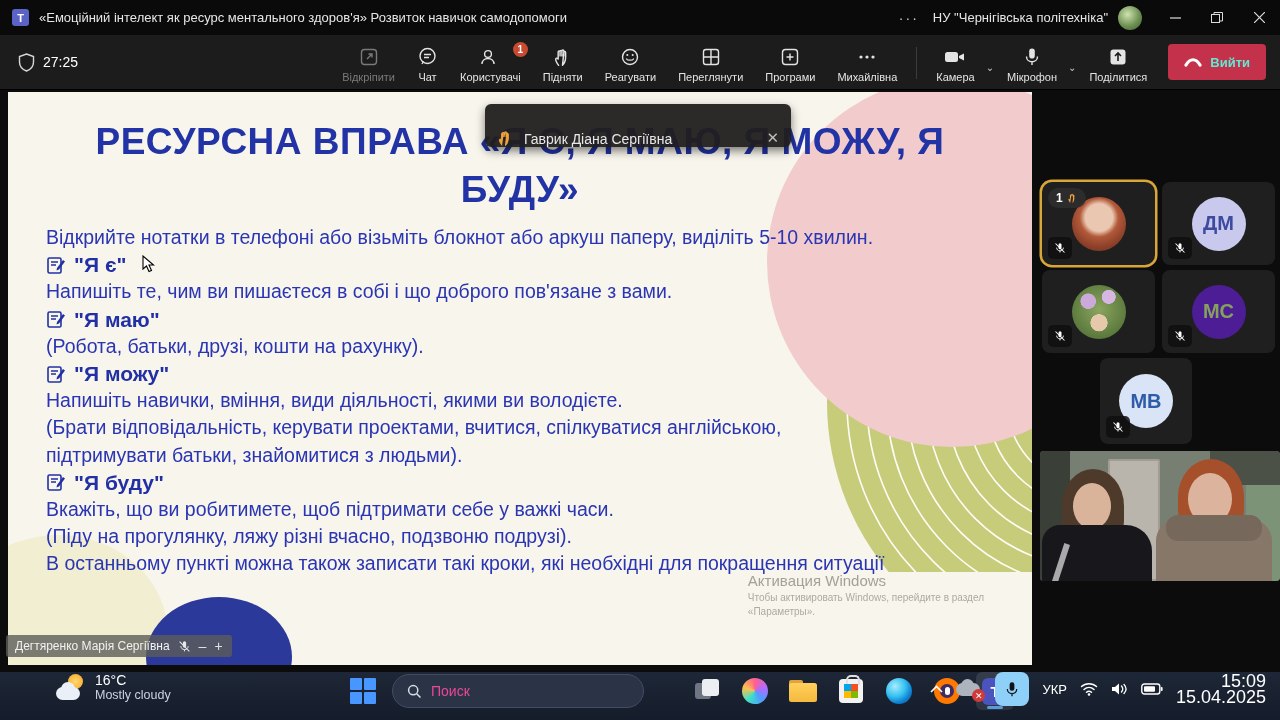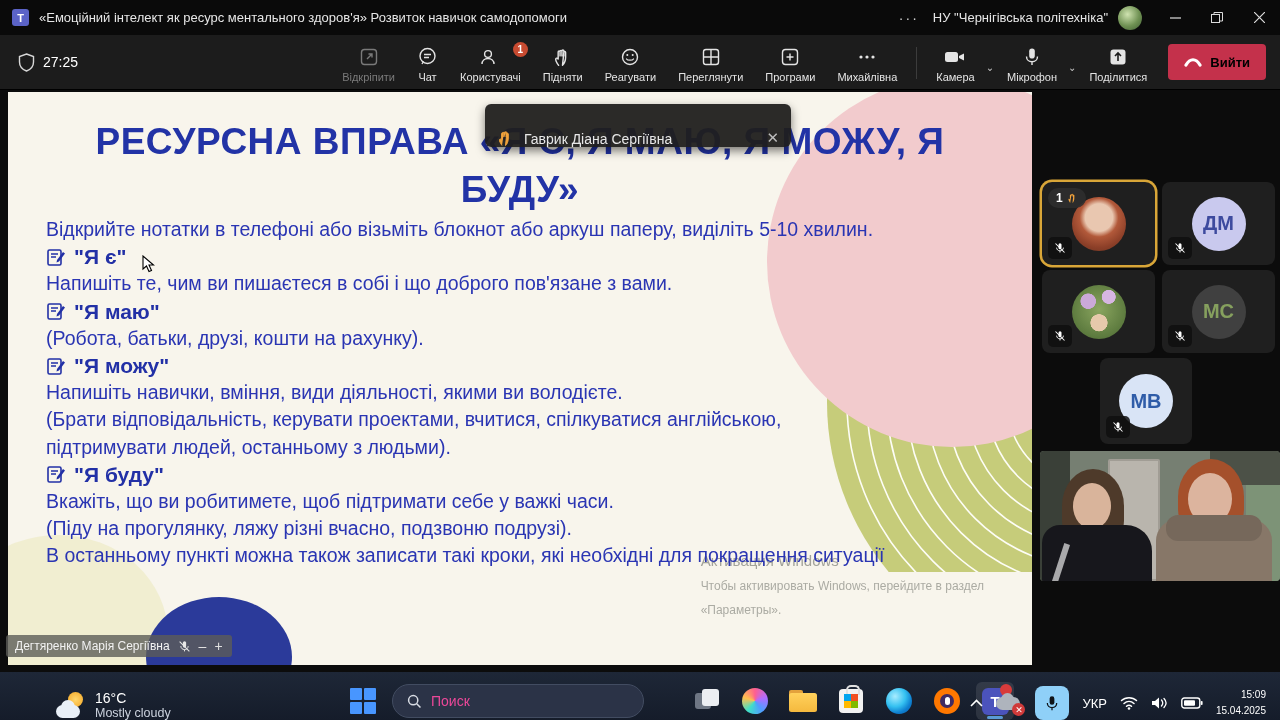--- a/index.html
+++ b/index.html
@@ -20,36 +20,36 @@
   
   .toolbar{position:absolute;top:35px;left:0;right:0;height:55px;background:#1c1c1c;display:flex;align-items:center;border-bottom:1px solid #000}
   .shield{margin-left:18px;display:flex;align-items:center;gap:8px;color:#fff;font-size:14px}
   .tbtns{margin-left:auto;display:flex;align-items:flex-start}
   .tbtn{display:flex;flex-direction:column;align-items:center;gap:4px;padding:6px 11px 0 11px;color:#e4e4e4;font-size:11px;position:relative;white-space:nowrap}
   .tbtn.disabled{color:#7a7a7a}
   .tbtn.disabled svg *{stroke:#7a7a7a!important;fill:none}
   .tbadge{position:absolute;top:1px;right:4px;min-width:15px;height:15px;border-radius:8px;background:#c84b31;color:#fff;font-size:10px;font-weight:bold;display:flex;align-items:center;justify-content:center;padding:0 3px}
   .chev{color:#c8c8c8;font-size:10px;align-self:center;margin:10px 2px 0 0}
   .tdiv{width:1px;height:32px;background:#3c3c3c;margin:6px 8px 0 8px}
-  .leave{margin:0 14px 0 10px;height:36px;background:#c4314b;border-radius:4px;color:#000000;font-size:13px;font-weight:bold;display:flex;align-items:center;gap:8px;padding:0 16px;align-self:center}
+  .leave{margin:0 14px 0 10px;height:36px;background:#c4314b;border-radius:4px;color:#5eead4;font-size:13px;font-weight:bold;display:flex;align-items:center;gap:8px;padding:0 16px;align-self:center}
 
   
   .stage{position:absolute;top:90px;left:0;right:0;bottom:48px;background:#0c0c0c}
   .slide{position:absolute;left:8px;top:2px;width:1024px;height:573px;background:#f8f5ec;overflow:hidden}
   .deco{position:absolute;top:0;right:0;width:300px;height:480px;pointer-events:none}
   .blob-yellow{position:absolute;left:-60px;bottom:-70px;width:220px;height:200px;border-radius:50%;background:#efecca;opacity:.8}
   .dome-blue{position:absolute;left:138px;bottom:-52px;width:146px;height:120px;border-radius:50%;background:#2b3a9a}
   .slide-title{position:absolute;top:26px;left:40px;right:40px;text-align:center;font-size:37px;line-height:48px;font-weight:bold;color:#2233a6;letter-spacing:.5px;z-index:2}
-  .slide-lines{position:absolute;left:38px;top:124px;z-index:2}
+  .slide-lines{position:absolute;left:38px;top:132px;z-index:2}
   .ln{height:27.2px;line-height:27.2px;white-space:nowrap;font-size:19.5px;color:#2a35b3}
   .ln.h{font-weight:bold;font-size:21px;color:#2230a6;display:flex;align-items:center;gap:8px}
   .memo{flex:0 0 auto}
   .watermark{position:absolute;right:48px;bottom:48px;text-align:left;color:#a2a29a;z-index:1}
   .wm1{font-size:15px}
-  .wm2{font-size:12px;color:#ababa3;margin-top:10px}
+  .wm2{font-size:10px;color:#ababa3;margin-top:3px}
   .cursor{position:absolute;left:134px;top:163px;z-index:3}
 
   
   .notif{position:absolute;left:485px;top:14px;width:306px;height:43px;background:rgba(32,31,30,.95);border-radius:6px;display:flex;align-items:flex-end;padding:0 12px;gap:10px;z-index:6;box-shadow:0 4px 10px rgba(0,0,0,.5)}
   .notif-name{color:#e8e8e8;font-size:14px;flex:1;white-space:nowrap}
   .notif-x{color:#bdbdbd;font-size:15px}
 
   
   .ptag{position:absolute;left:6px;top:545px;height:22px;background:rgba(92,92,88,.8);border-radius:3px;display:flex;align-items:center;gap:8px;padding:0 9px;z-index:6}
   .ptag-name{color:#f2f2f2;font-size:12px;white-space:nowrap}
@@ -73,35 +73,35 @@
   .hairL{left:22px;top:18px;width:62px;height:74px;border-radius:50% 50% 30% 30%;background:#4e3a2a;z-index:0}
   .faceL{left:33px;top:32px;width:38px;height:46px;border-radius:50%;background:#d9b49b;z-index:1}
   .bodyL{left:2px;top:74px;width:110px;height:60px;border-radius:18px 26px 0 0;background:#17171c;z-index:2}
   .stripeL{left:18px;top:92px;width:6px;height:40px;background:#e8e8e8;transform:rotate(18deg);z-index:3;opacity:.7}
   .hairR{left:138px;top:8px;width:66px;height:76px;border-radius:50% 50% 34% 34%;background:#a5502b;z-index:0}
   .faceR{left:148px;top:22px;width:44px;height:52px;border-radius:50%;background:#dcb49e;z-index:1}
   .bodyR{left:116px;top:68px;width:116px;height:66px;border-radius:22px 22px 0 0;background:#877768;z-index:2}
   .hoodR{left:126px;top:64px;width:96px;height:26px;border-radius:12px;background:#76685b;z-index:3}
 
   
-  .taskbar{position:absolute;left:0;right:0;bottom:0;height:48px;background:linear-gradient(#1e2737,#151c2a);display:flex;align-items:flex-end}
+  .taskbar{position:absolute;left:0;right:0;bottom:0;height:48px;background:linear-gradient(#1e2737,#151c2a);display:flex;align-items:flex-start}
   .weather{display:flex;align-items:center;gap:9px;margin-left:56px;color:#fff}
   .wtemp{font-size:14px}
   .wdesc{font-size:12.5px;color:#ccd3de}
   .startzone{position:absolute;left:344px;display:flex;align-items:center;gap:10px}
   .search{display:flex;align-items:center;gap:9px;width:252px;height:34px;border-radius:17px;background:#2b3347;border:1px solid #424c61;padding:0 14px;color:#ec4899;font-size:14px}
   .apps{position:absolute;left:688px;display:flex;align-items:center;gap:10px}
   .appslot{width:38px;height:38px;border-radius:6px;display:flex;align-items:center;justify-content:center;position:relative}
   .appslot.active{background:rgba(255,255,255,.1)}
   .appslot.active::after{content:"";position:absolute;bottom:1px;left:11px;width:16px;height:3px;border-radius:2px;background:#5a9bd5}
   .reddot{position:absolute;top:2px;right:2px;width:12px;height:12px;border-radius:50%;background:#d83b3b}
   .tray{position:absolute;right:0;display:flex;align-items:center;gap:13px;padding-right:14px;color:#fff}
   .tray .lang{font-size:13px}
   .micbtn{width:34px;height:34px;border-radius:8px;background:#8fd0f8;display:flex;align-items:center;justify-content:center}
-  .clock{text-align:right;font-size:10px;line-height:16px}
+  .clock{text-align:right;font-size:18px;line-height:16px}
   
   .folder{position:relative;width:28px;height:22px}
   .folder .back{position:absolute;left:0;top:0;width:14px;height:7px;background:#e3a23c;border-radius:2px 2px 0 0}
   .folder .front{position:absolute;left:0;top:3px;width:28px;height:19px;background:linear-gradient(#ffd15c,#f5b93e);border-radius:2.5px}
   .copilot{width:26px;height:26px;border-radius:50%;background:conic-gradient(#ff5f8f,#b06cff,#4f9dff,#3fe0c8,#ffc04f,#ff5f8f)}
   .edge{width:26px;height:26px;border-radius:50%;background:radial-gradient(circle at 35% 32%,#a8ecff,#35c1f1 42%,#0e7fd0 68%,#0c59a4)}
   .avast{width:26px;height:26px;border-radius:50%;background:#ff7800;display:flex;align-items:center;justify-content:center}
   .avast .core{width:14px;height:14px;border-radius:50%;background:#3f2a62;display:flex;align-items:center;justify-content:center}
   .avast .key{width:5px;height:8px;border-radius:3px;background:#fff}
   .store{width:24px;height:24px;background:#f2f2f2;border-radius:4px;position:relative}
@@ -306,21 +306,21 @@
         <div class="ln h">
             <svg class="memo" width="20" height="20" viewBox="0 0 20 20">
               <rect x="2" y="3" width="13" height="15" rx="1.5" fill="none" stroke="#2230a6" stroke-width="1.6"></rect>
               <path d="M5 7 H12 M5 10 H10" stroke="#2230a6" stroke-width="1.3"></path>
               <path d="M11 13 L17 5 L19 6.5 L13 14.5 L10.5 15.5 Z" fill="#2230a6"></path>
             </svg>
             <span>"Я можу"</span>
           </div>
         <div class="ln"><span>Напишіть навички, вміння, види діяльності, якими ви володієте.</span></div>
         <div class="ln"><span>(Брати відповідальність, керувати проектами, вчитися, спілкуватися англійською,</span></div>
-        <div class="ln"><span>підтримувати людей, останньому з людьми).</span></div>
+        <div class="ln"><span>підтримувати батьки, знайомитися з людьми).</span></div>
         <div class="ln h">
             <svg class="memo" width="20" height="20" viewBox="0 0 20 20">
               <rect x="2" y="3" width="13" height="15" rx="1.5" fill="none" stroke="#2230a6" stroke-width="1.6"></rect>
               <path d="M5 7 H12 M5 10 H10" stroke="#2230a6" stroke-width="1.3"></path>
               <path d="M11 13 L17 5 L19 6.5 L13 14.5 L10.5 15.5 Z" fill="#2230a6"></path>
             </svg>
             <span>"Я буду"</span>
           </div>
         <div class="ln"><span>Вкажіть, що ви робитимете, щоб підтримати себе у важкі часи.</span></div>
         <div class="ln"><span>(Піду на прогулянку, ляжу різні вчасно, подзвоню подрузі).</span></div>
@@ -387,21 +387,21 @@
     <div class="micoff">
         <svg width="12" height="12" viewBox="0 0 16 16">
           <rect x="6" y="1.5" width="4" height="8" rx="2" fill="#fff"></rect>
           <path d="M3.5 7.5 c0 2.6 2 4.3 4.5 4.3 s4.5-1.7 4.5-4.3 M8 11.8 V14" fill="none" stroke="#fff" stroke-width="1.2"></path>
           <line x1="2" y1="2" x2="14" y2="14" stroke="#fff" stroke-width="1.4"></line>
         </svg>
       </div>
   </div>
 
   <div class="tile" style="left:1162px;top:270px;width:113px;height:83px">
-    <div class="avatar-circle" style="background:#404040;color:#86a05e">МС</div>
+    <div class="avatar-circle" style="background:#4c1d95;color:#86a05e">МС</div>
     <div class="micoff">
         <svg width="12" height="12" viewBox="0 0 16 16">
           <rect x="6" y="1.5" width="4" height="8" rx="2" fill="#fff"></rect>
           <path d="M3.5 7.5 c0 2.6 2 4.3 4.5 4.3 s4.5-1.7 4.5-4.3 M8 11.8 V14" fill="none" stroke="#fff" stroke-width="1.2"></path>
           <line x1="2" y1="2" x2="14" y2="14" stroke="#fff" stroke-width="1.4"></line>
         </svg>
       </div>
   </div>
 
   <div class="tile" style="left:1100px;top:358px;width:92px;height:86px">

